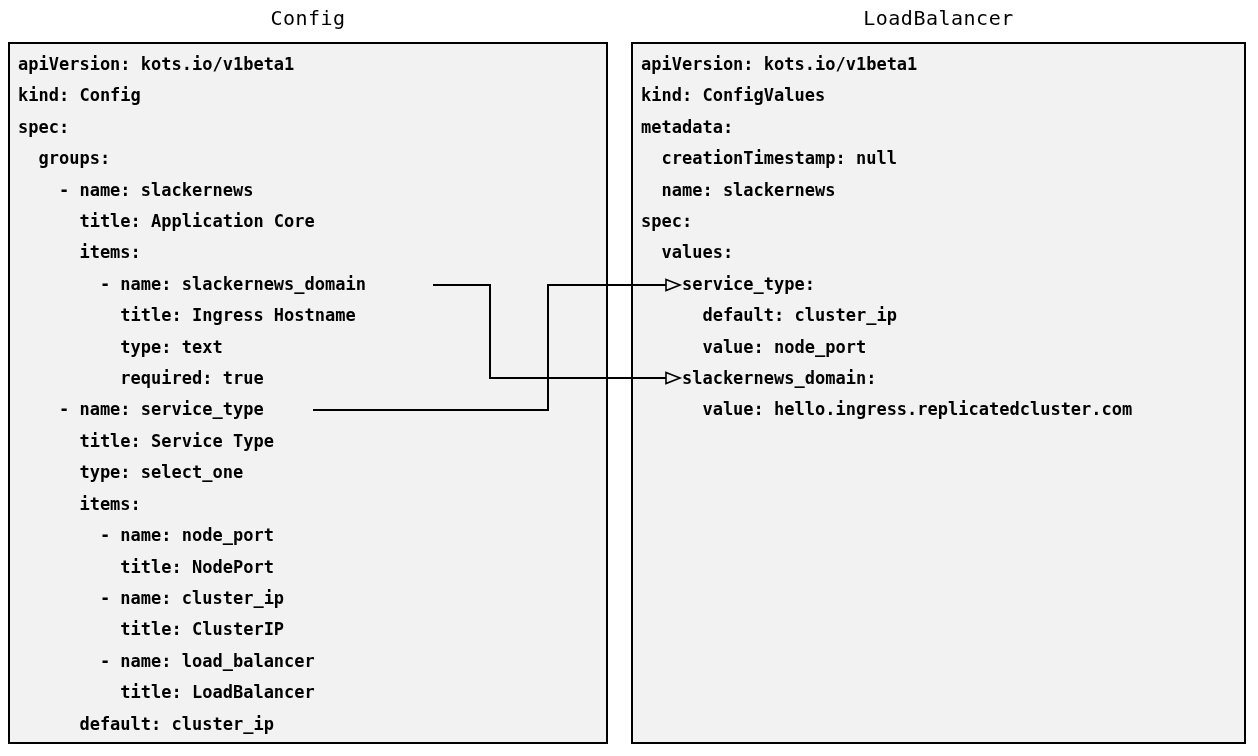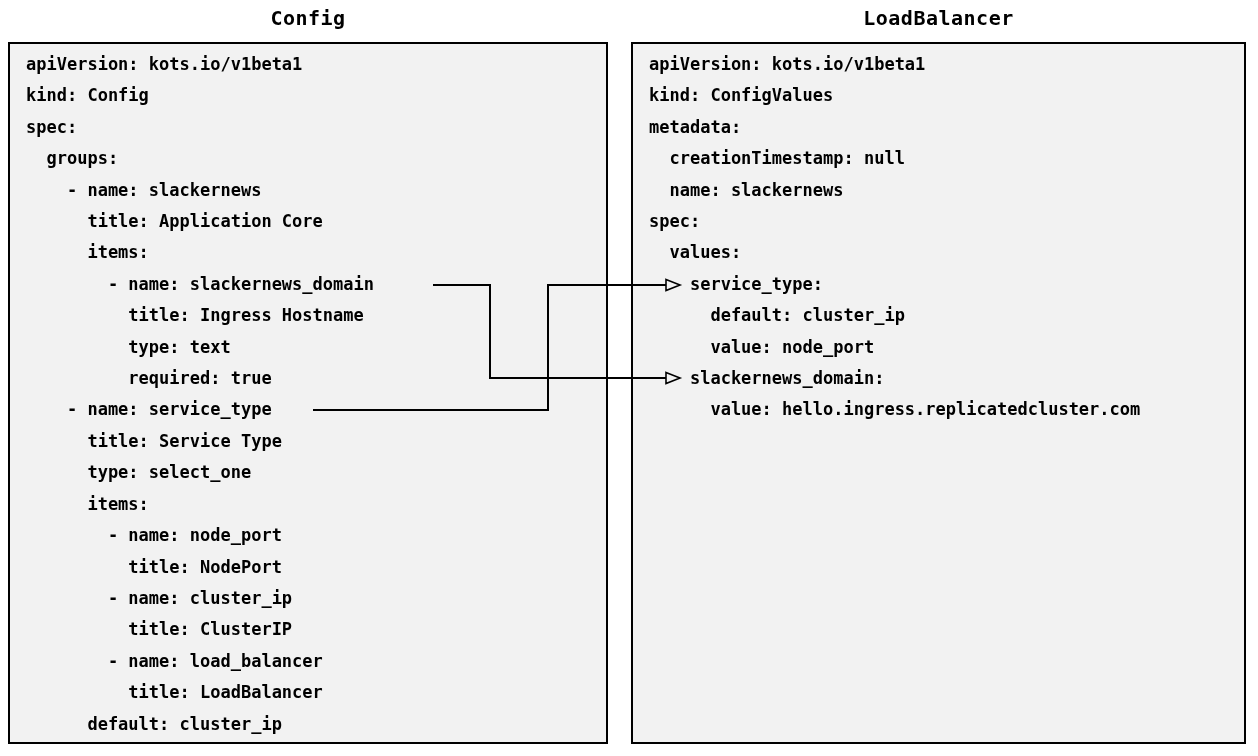--- a/index.html
+++ b/index.html
@@ -8,21 +8,21 @@
     height: 756px;
     background: #ffffff;
     overflow: hidden;
     position: relative;
     font-family: "DejaVu Sans Mono", monospace;
   }
   .panel-title {
     position: absolute;
     top: 5px;
     text-align: center;
-    font-weight: bold;
+    font-weight: normal;
     font-size: 20px;
     line-height: 26px;
     color: #000000;
     letter-spacing: 0.5px;
   }
   .title-left  { left: 8px;   width: 600px; }
   .title-right { left: 631px; width: 615px; }
   .panel {
     position: absolute;
     top: 42px;
@@ -31,21 +31,21 @@
     border: 2px solid #000000;
   }
   .panel-left  { left: 8px;   width: 600px; }
   .panel-right { left: 631px; width: 615px; }
   .yaml {
     font-family: "DejaVu Sans Mono", monospace;
     font-weight: bold;
     font-size: 17px;
     line-height: 31.4px;
     color: #000000;
-    padding: 5px 6px 5px 16px;
+    padding: 5px 6px 5px 8px;
     white-space: pre;
   }
   .arrows {
     position: absolute;
     left: 0;
     top: 0;
     width: 1258px;
     height: 756px;
     pointer-events: none;
   }

